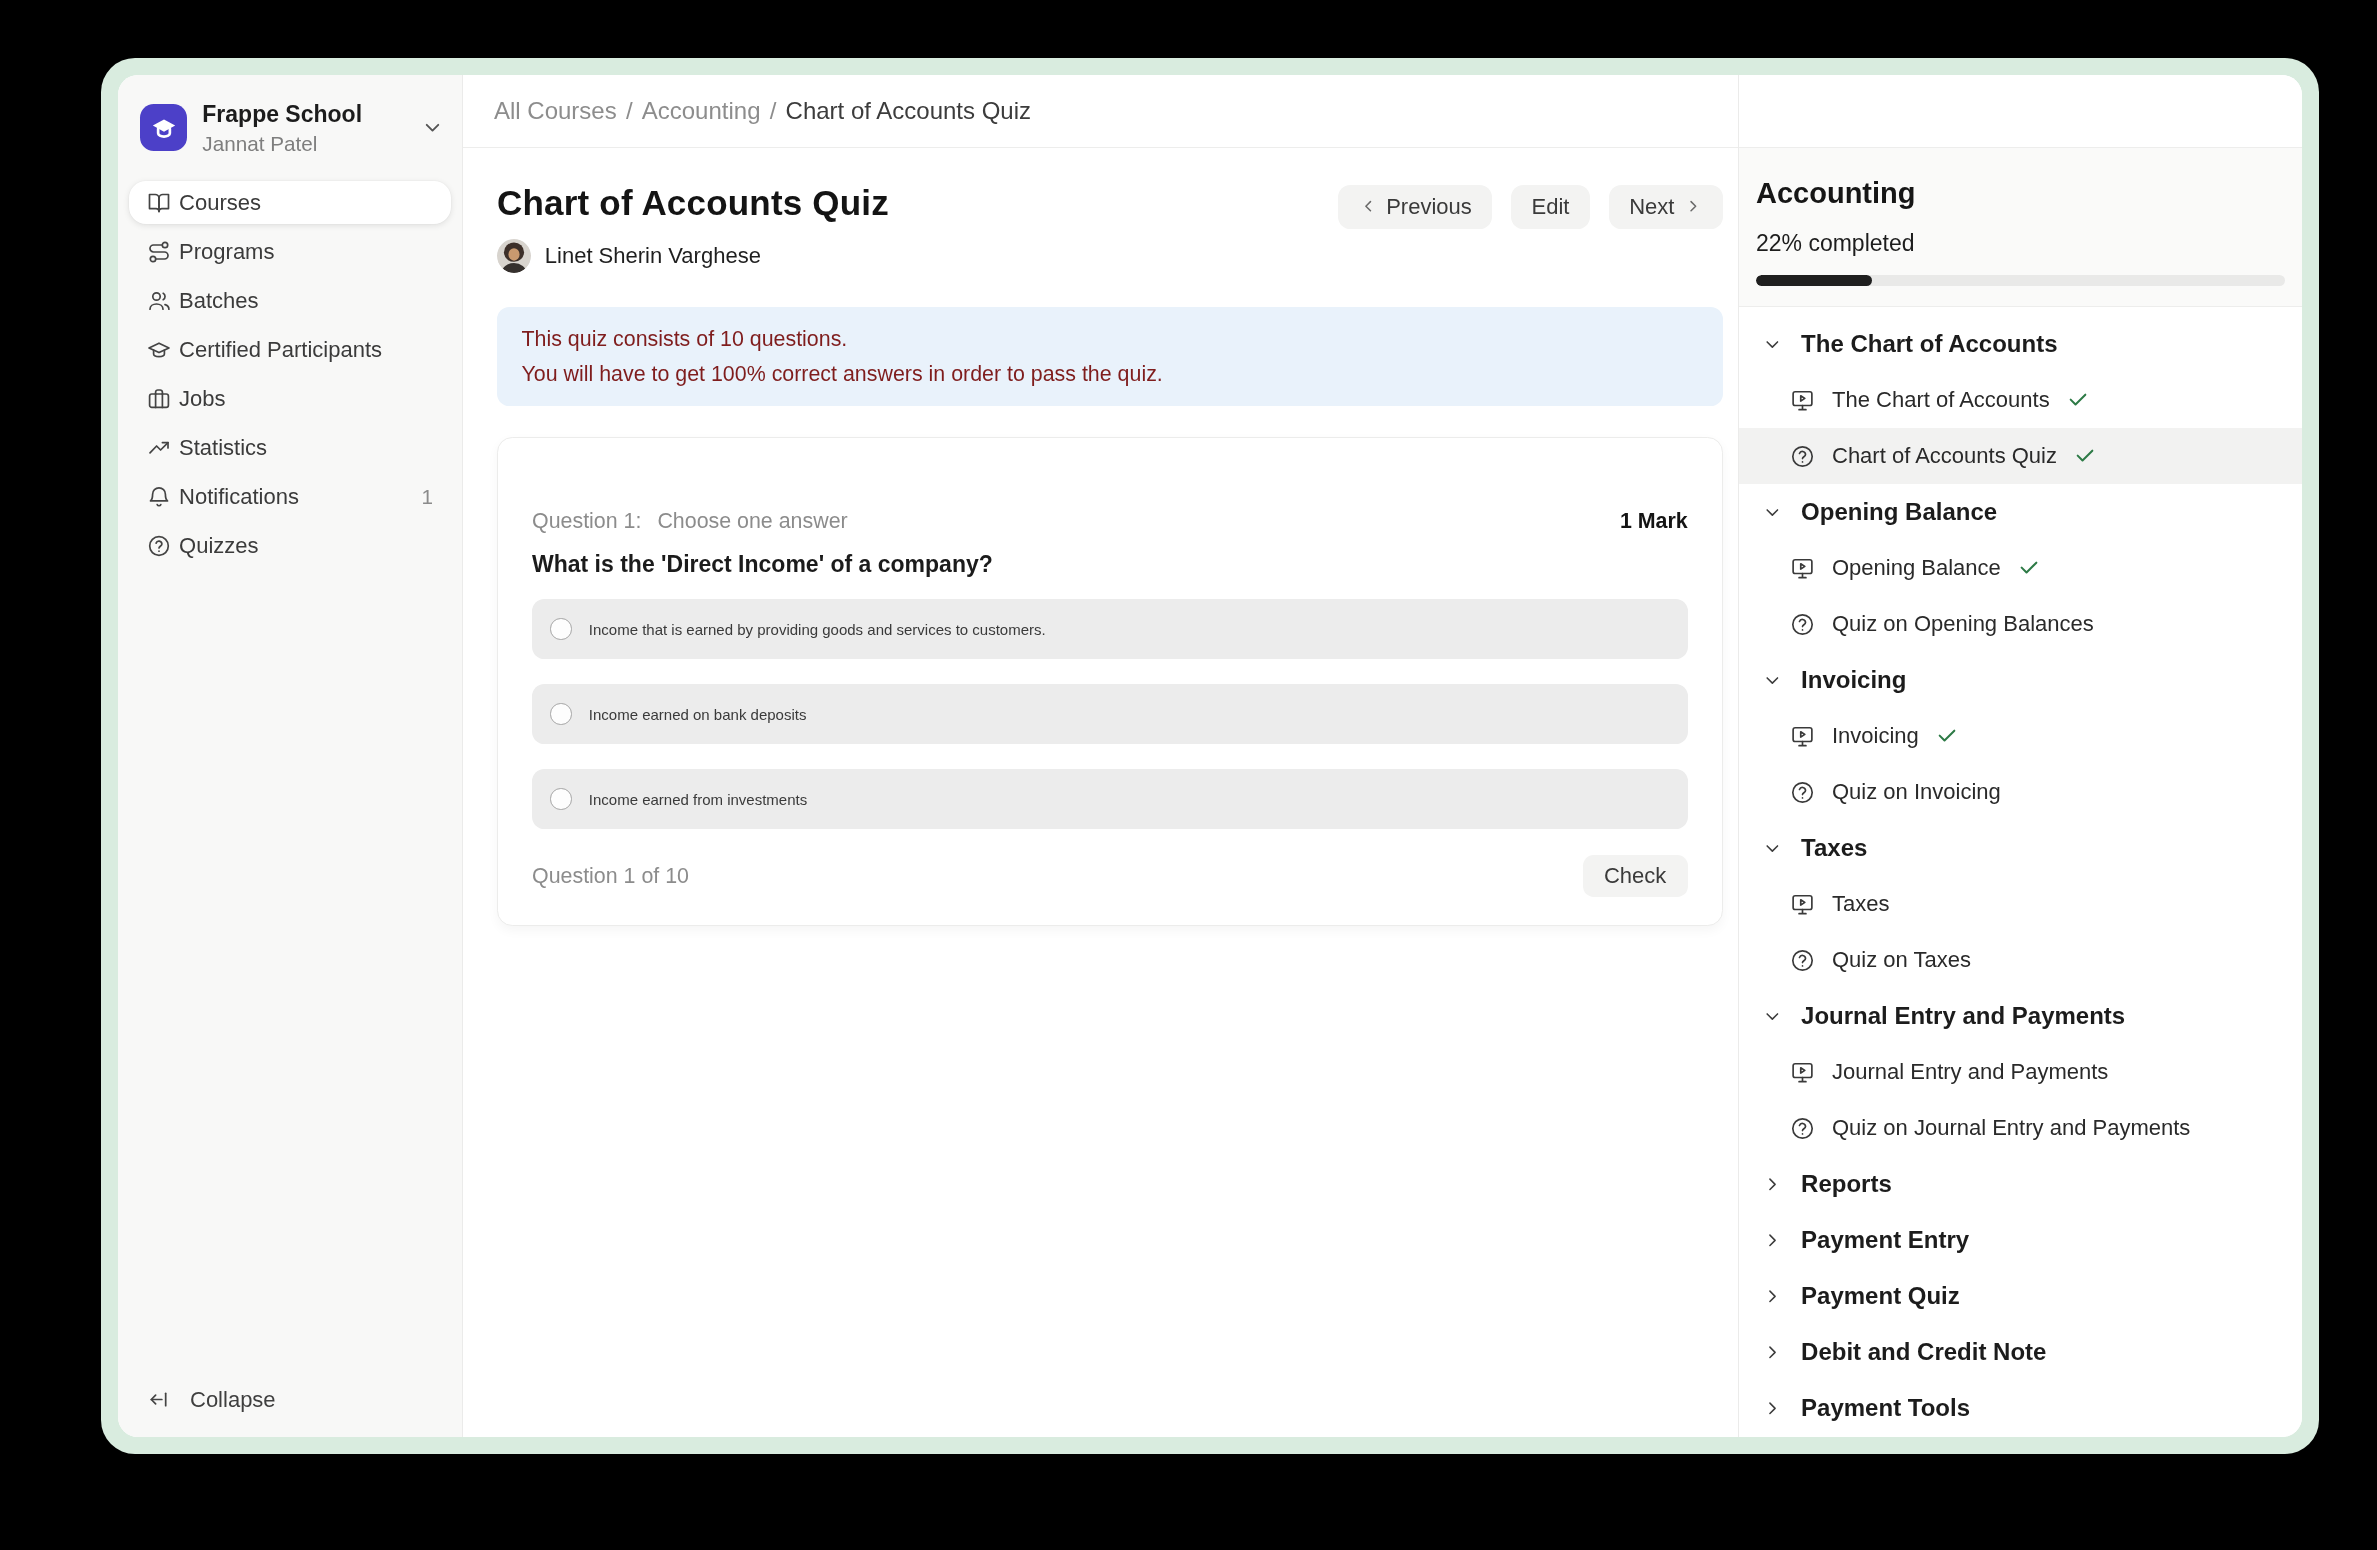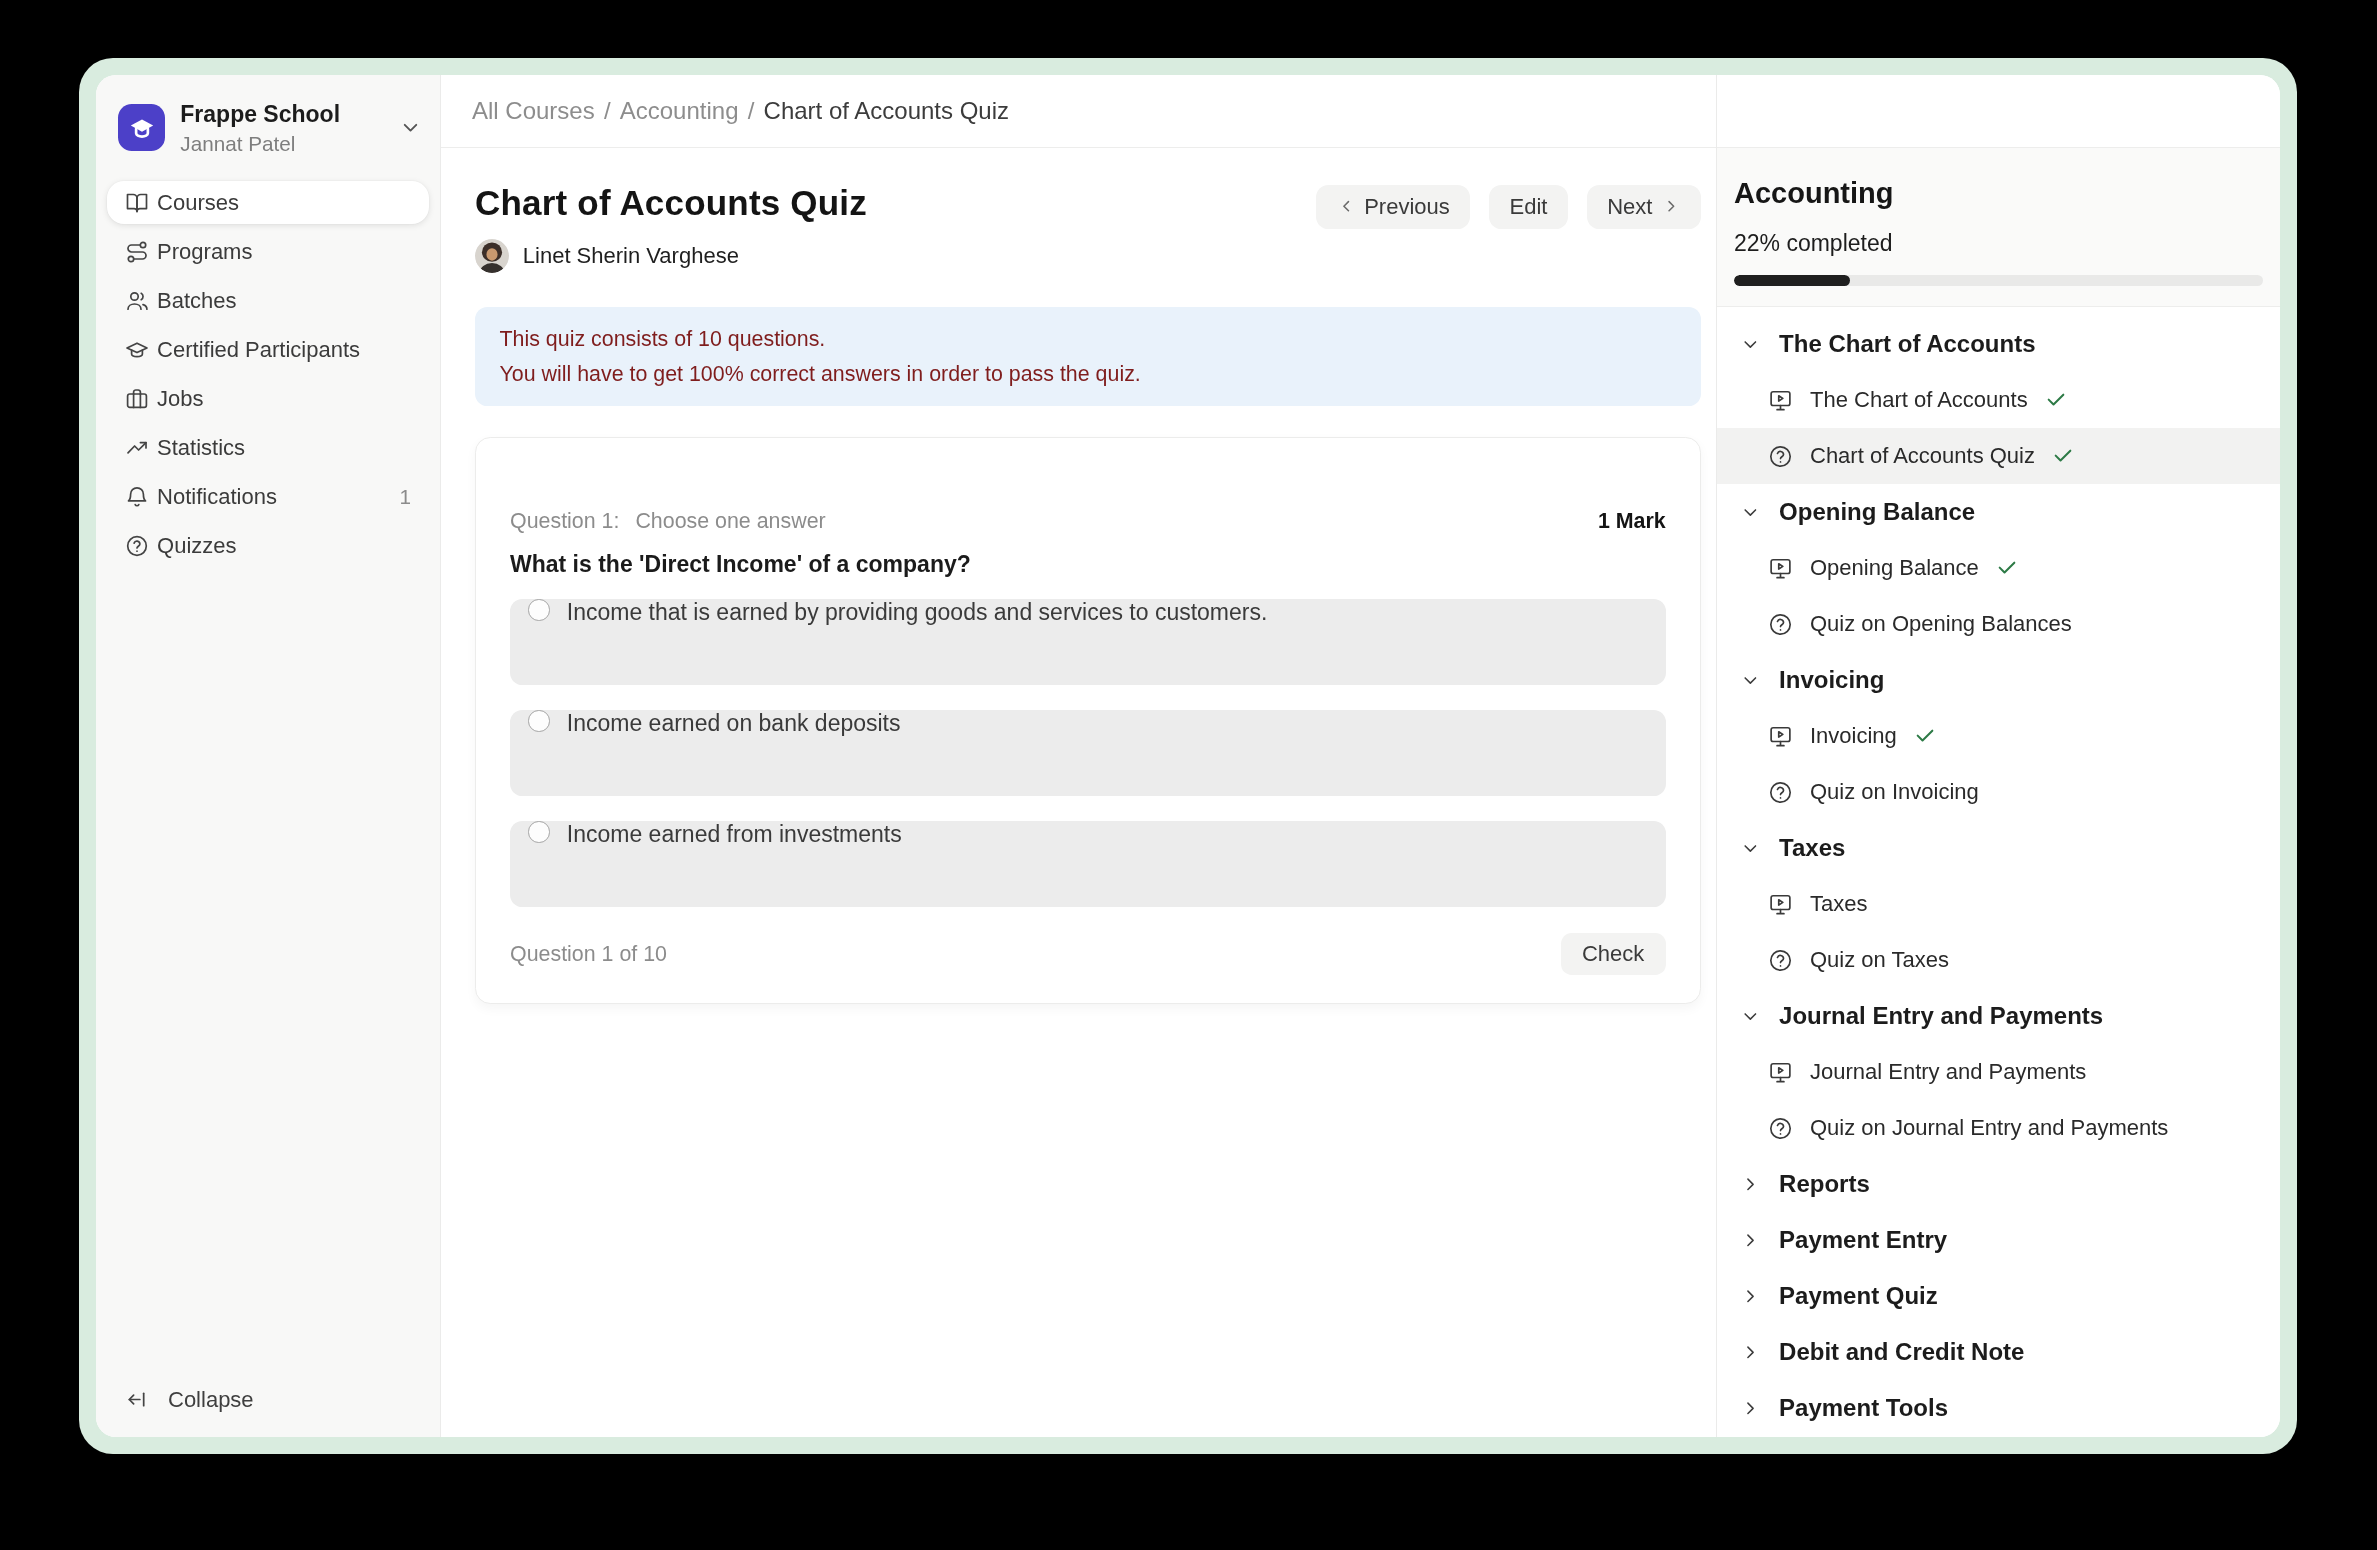--- a/index.html
+++ b/index.html
@@ -1,19 +1,19 @@
 <!DOCTYPE html>
 <html style="font-size:12.3px"><head>
 <meta charset="utf-8">
 <style>
   * { margin:0; padding:0; box-sizing:border-box; }
   html,body { width:2377px; height:1550px; background:#000; font-family:"Liberation Sans", sans-serif; }
   .stage { position:relative; width:2377px; height:1550px; background:#000; overflow:hidden; }
 
-  .window { position:absolute; left:79px; top:58px; width:2218px; height:1396px;
+  .window { position:absolute; left:101px; top:58px; width:2218px; height:1396px;
             background:#d9ecdf; border-radius:34px; padding:17px; }
   .app { width:100%; height:100%; background:#fff; border-radius:20px; overflow:hidden;
          display:flex; }
 
   
   .sidebar { width:345px; flex-shrink:0; background:#f8f8f7; border-right:0.8px solid #ebebea;
              display:flex; flex-direction:column; }
   .sidebar-header { display:flex; align-items:center; padding:24.5px 18.4px 17px 22px; gap:15.3px; position:relative; }
   .logo { width:47px; height:47px; border-radius:13.8px; background:#4c40c8; flex-shrink:0;
           display:flex; align-items:center; justify-content:center; }
@@ -61,22 +61,22 @@
 
   .banner { margin-top:34px; background:#e9f2fb; border-radius:12.3px; padding:14.6px 24.5px;
             font-size:21.4px; color:#7f1d1d; line-height:35px; }
 
   .quiz-card { margin-top:31px; border:0.8px solid #ececeb; border-radius:15.3px;
                box-shadow:0 4.6px 10.7px rgba(0,0,0,.04); padding:27.6px 34px 28px; background:#fff; }
   .q-head { display:flex; align-items:flex-start; gap:16px; font-size:21.4px; color:#8c8c8c;margin-top:43px; }
   .q-marks { margin-left:auto; color:#141414; font-weight:700; font-size:21.4px; }
   .q-text { margin-top:17px; font-size:23px; font-weight:700; color:#1b1b1b; }
   .options { margin-top:21.4px; display:flex; flex-direction:column; gap:25px; }
-  .option { height:86px; background:#ececec; border-radius:12.3px; display:flex; align-items:flex-start;
-            gap:17px; padding:0 18.4px; font-size:23px; color:#3a3a3a; cursor:pointer; }
+  .option { height:60px; background:#ececec; border-radius:12.3px; display:flex; align-items:center;
+            gap:17px; padding:0 18.4px; font-size:15px; color:#3a3a3a; cursor:pointer; }
   .radio { width:21.4px; height:21.4px; border-radius:50%; background:#fdfdfd;
            border:1.5px solid #a5a5a5; flex-shrink:0; }
   .card-footer { margin-top:26px; display:flex; align-items:center; justify-content:space-between; }
   .q-progress { font-size:21.4px; color:#8c8c8c; }
   .check-btn { height:42px; padding:0 21.4px; border-radius:10.7px; }
 
   
   .right-panel { width:564px; flex-shrink:0; border-left:0.8px solid #ebebea;
                  display:flex; flex-direction:column; background:#fff; }
   .right-spacer { height:73px; flex-shrink:0; border-bottom:0.8px solid #ededec; }

